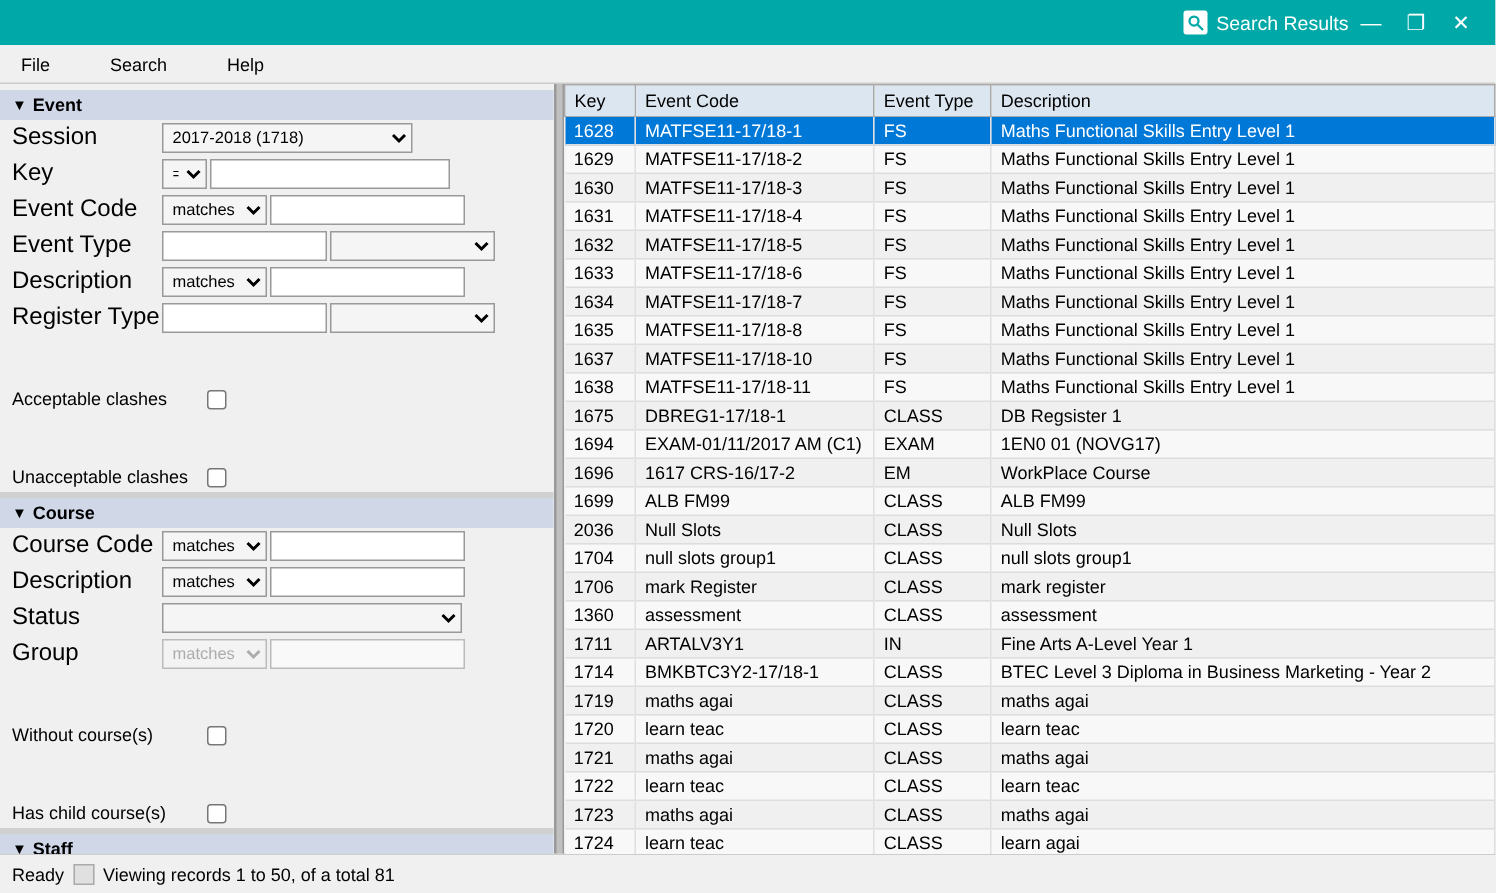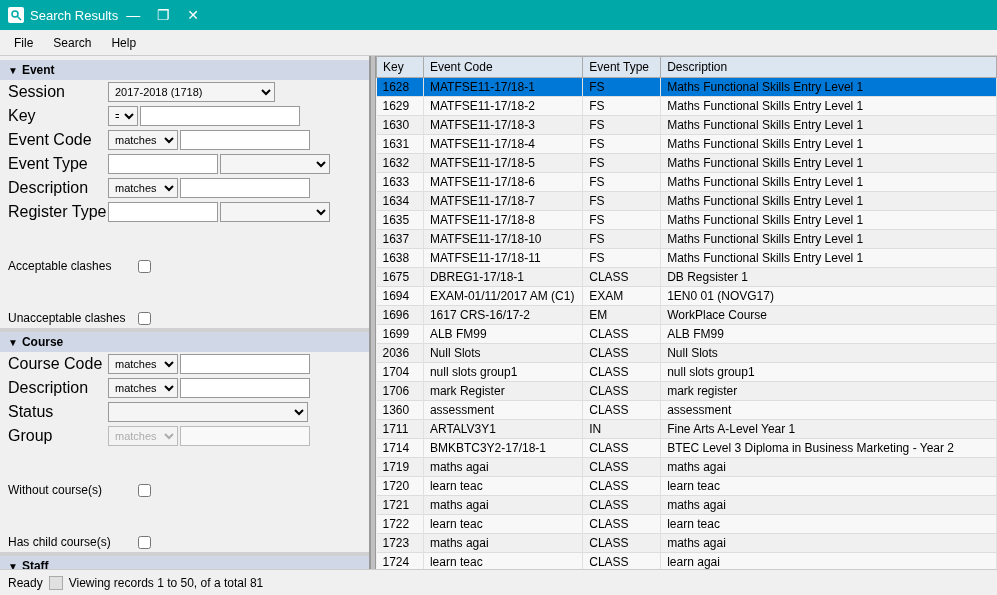--- a/index.html
+++ b/index.html
@@ -6,39 +6,40 @@
     body { background: #f0f0f0; width: 997px; height: 595px; overflow: hidden; }
     
     
     .title-bar {
       background: #00a8a8;
       color: white;
       height: 30px;
       display: flex;
       align-items: center;
       padding: 0 8px;
-      justify-content: flex-start;
+      justify-content: flex-end;
     }
     .title-bar-left { display: flex; align-items: center; gap: 6px; }
     .title-bar-icon { width: 16px; height: 16px; background: #fff; border-radius: 2px; display: flex; align-items: center; justify-content: center; }
     .title-bar-title { font-size: 13px; font-weight: 400; }
     .title-bar-controls { display: flex; gap: 0; }
     .title-btn {
       width: 30px; height: 30px; background: transparent; border: none; color: white;
       cursor: pointer; font-size: 14px; display: flex; align-items: center; justify-content: center;
     }
 
     
     .menu-bar {
       background: #f0f0f0;
       border-bottom: 1px solid #ccc;
       height: 26px;
       display: flex;
       align-items: center;
       padding: 0 4px;
+      gap: 20px;
     }
     .menu-item {
       padding: 3px 10px;
       cursor: pointer;
       border-radius: 2px;
       color: #000;
     }
 
     
     .main-content {
@@ -143,21 +144,21 @@
       border: 1px solid #aaa;
       padding: 3px 6px;
       text-align: left;
       font-weight: normal;
       position: sticky;
       top: 0;
       white-space: nowrap;
     }
     tbody tr { border-bottom: 1px solid #ddd; }
     tbody tr:nth-child(even) { background: #f8f8f8; }
-    tbody tr.selected { background: #0078d7; color: #000000; }
+    tbody tr.selected { background: #0078d7; color: #ffffff; }
     tbody td {
       padding: 2px 6px;
       border-right: 1px solid #e0e0e0;
       white-space: nowrap;
     }
     .col-key { width: 50px; }
     .col-event-code { width: 160px; }
     .col-event-type { width: 80px; }
     .col-description { width: 350px; }
 

